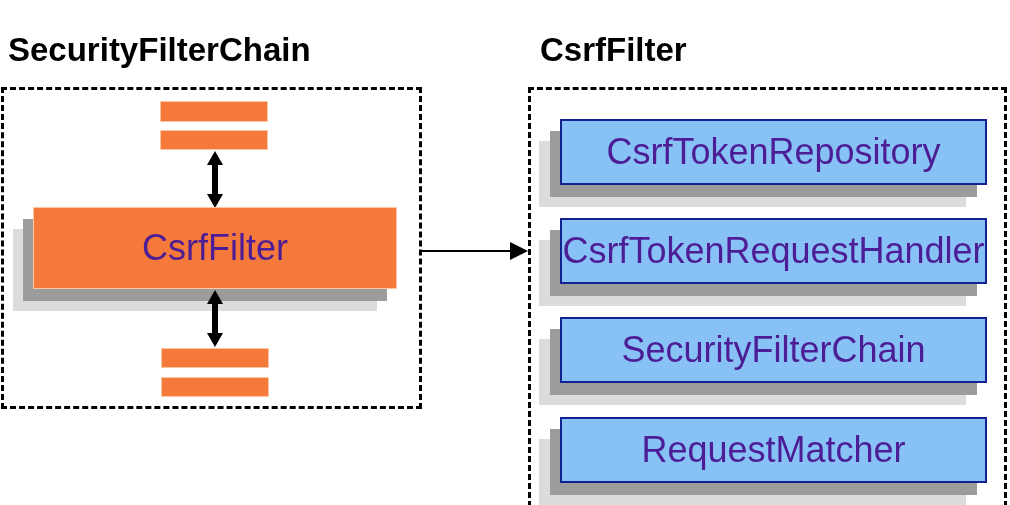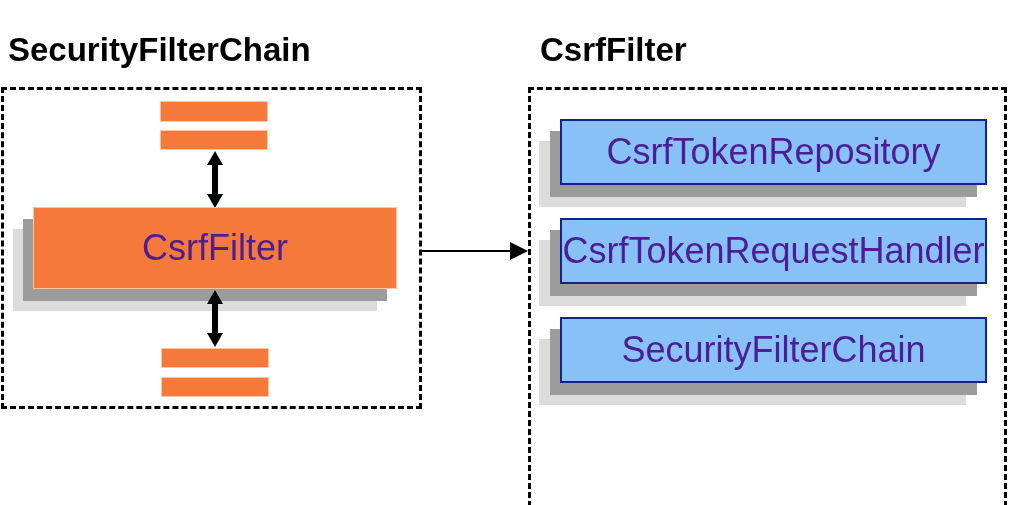--- a/index.html
+++ b/index.html
@@ -152,14 +152,17 @@
   </div>
 
   <div class="blue-box blue-2">
     <span class="box-label">CsrfTokenRequestHandler</span>
   </div>
 
   <div class="blue-box blue-3">
     <span class="box-label">SecurityFilterChain</span>
   </div>
 
+  <div class="blue-box blue-4">
+    <span class="box-label">RequestMatcher</span>
+  </div>
 
 </div>
 
 </body></html>

